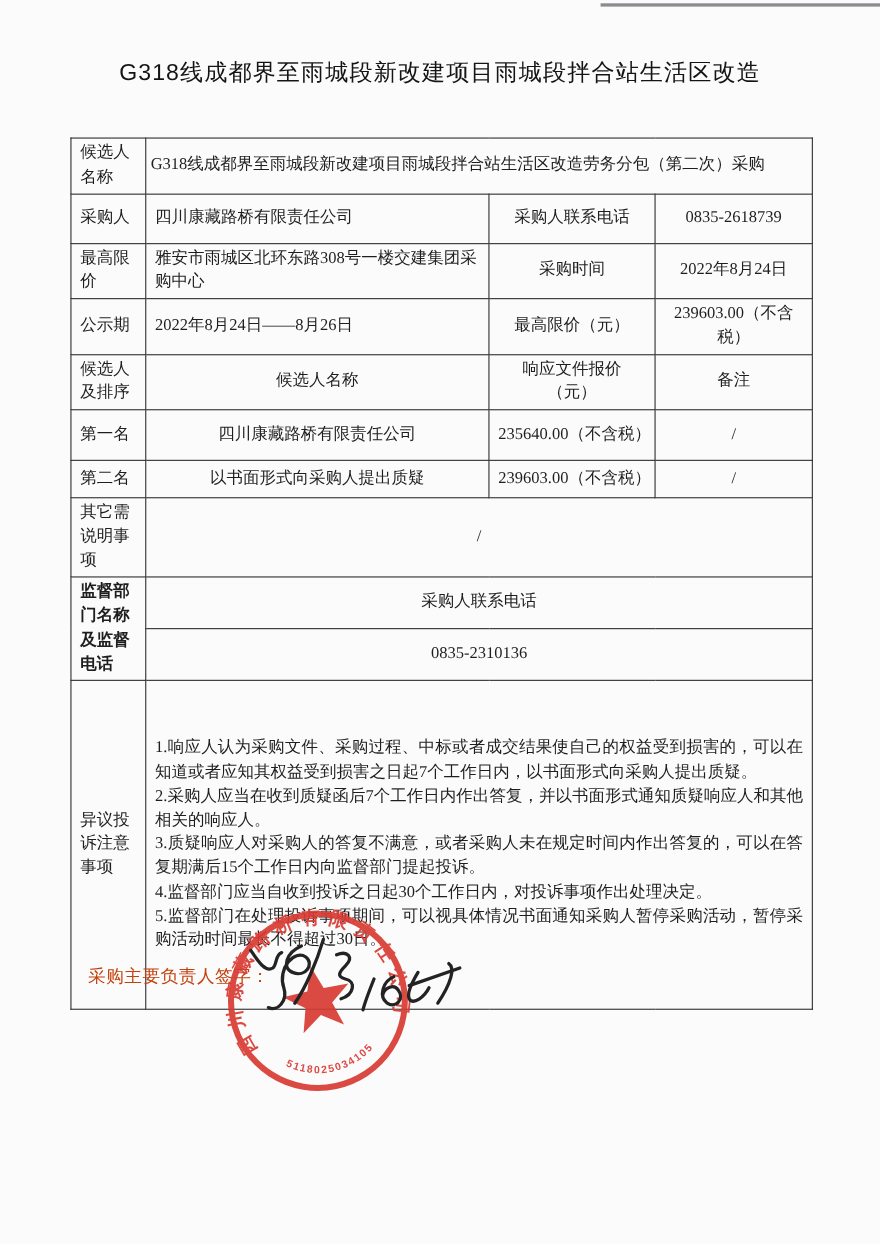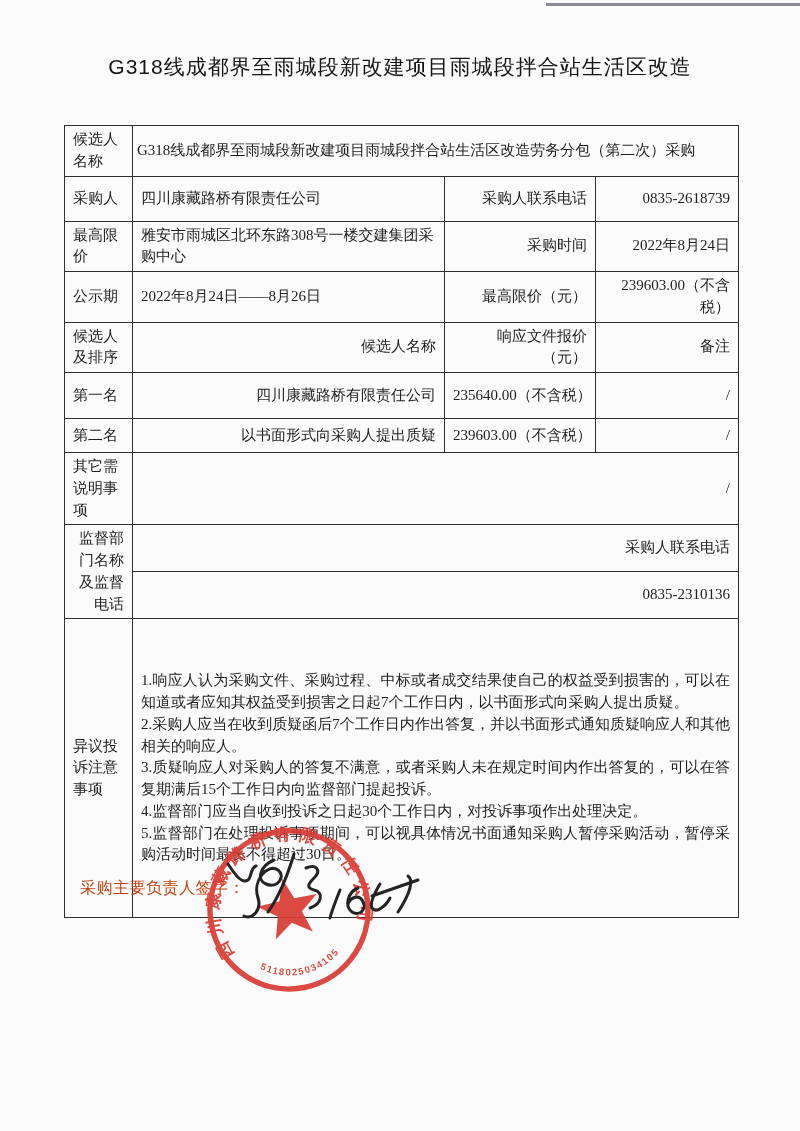--- a/index.html
+++ b/index.html
@@ -35,22 +35,22 @@
     border-collapse:collapse;table-layout:fixed;
   }
   table.doc td{
     border:1.6px solid var(--border-col);
     font-size:15px;line-height:1.45;
     padding:3px 8px;
     vertical-align:middle;
     word-break:break-word;
   }
   td.lbl{padding:3px 3px;text-align:left;}
-  td.lbl-c{text-align:right;padding:3px 2px;}
-  .t-c{text-align:right;}
+  td.lbl-c{text-align:left;padding:3px 2px;font-weight:bold;}
+  .t-c{text-align:center;}
   .t-l{text-align:left;}
   .nowrap{white-space:nowrap;}
   td.big-text{
     vertical-align:middle;padding:10px 12px;
     text-align:justify;line-height:1.62;font-family:Liberation Serif, serif;
   }
   .sig-label{
     position:absolute;left:80px;top:878px;
     font-size:16px;letter-spacing:.5px;color:#c2410c;
   }

